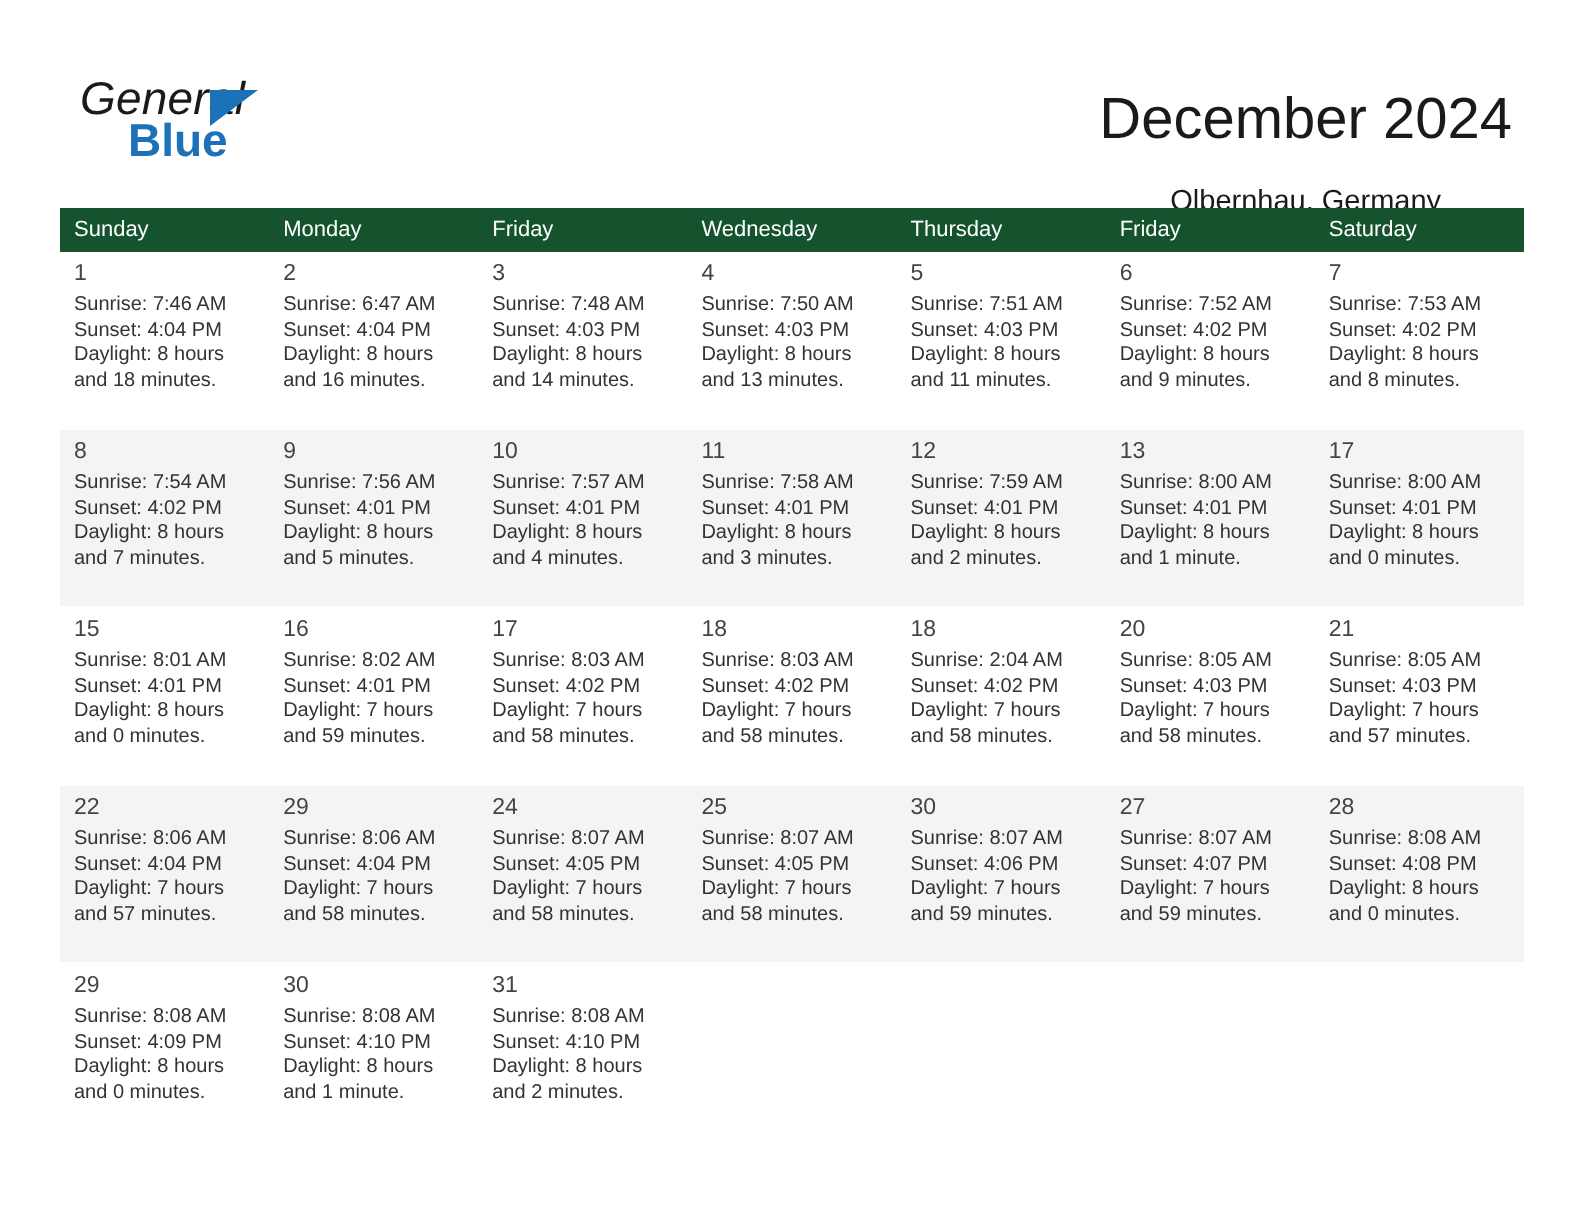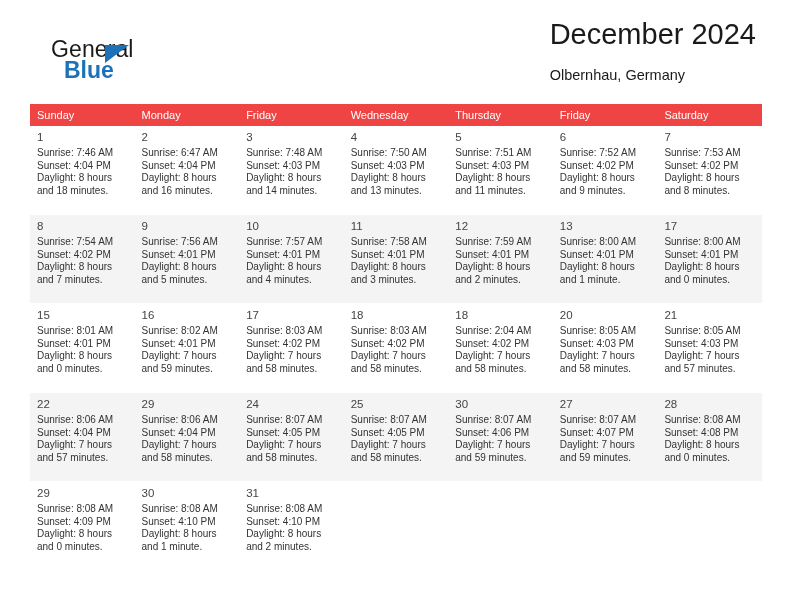--- a/index.html
+++ b/index.html
@@ -31,26 +31,27 @@
   }
   .brand {
     position: absolute;
     left: 36px;
     top: 36px;
     width: 200px;
     height: 56px;
   }
   .brand-general {
     position: absolute;
-    left: 15px;
+    left: 4px;
     top: 0;
     font-size: 23px;
     letter-spacing: 0.1px;
     color: #1a1a1a;
     font-family: "Liberation Sans", sans-serif;
+    font-style: italic;
   }
   .brand-tri {
     position: absolute;
     left: 69px;
     top: 9px;
     width: 0;
     height: 0;
     border-left: 24px solid #1b72b8;
     border-bottom: 18px solid transparent;
   }
@@ -59,22 +60,22 @@
     left: 28px;
     top: 21px;
     font-size: 23px;
     color: #1b72b8;
     font-family: "Liberation Sans", sans-serif;
     font-weight: bold;
   }
   .title-block {
     position: absolute;
     right: 36px;
-    top: 18px;
-    text-align: left;
+    top: 44px;
+    text-align: center;
   }
   .cal-title {
     font-size: 29px;
     color: #1a1a1a;
     line-height: 1.15;
     white-space: nowrap;
     font-weight: normal;
     margin: 0;
   }
   .cal-subtitle {
@@ -87,21 +88,21 @@
   
   .calendar {
     position: absolute;
     left: 30px;
     top: 104px;
     width: 732px;
     border-collapse: collapse;
     table-layout: fixed;
   }
   .calendar th {
-    background: #ef4444;
+    background: #14532d;
     color: #ffffff;
     font-size: 11px;
     font-weight: normal;
     text-align: left;
     padding: 5px 0 5px 7px;
     height: 12px;
     border: none;
   }
   .calendar td {
     vertical-align: top;

